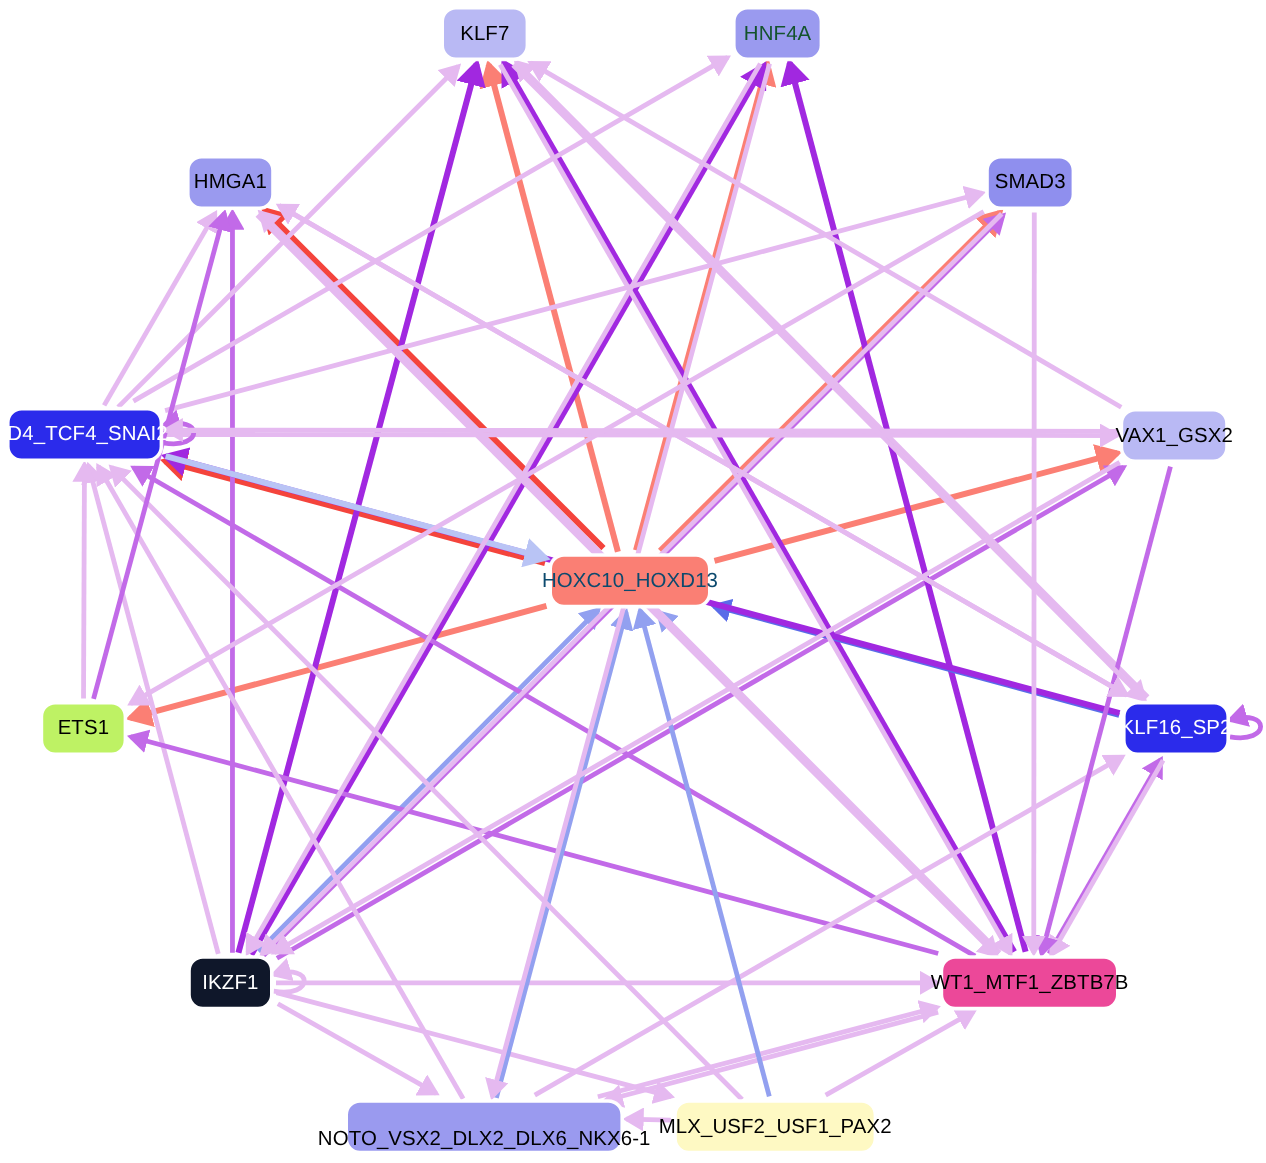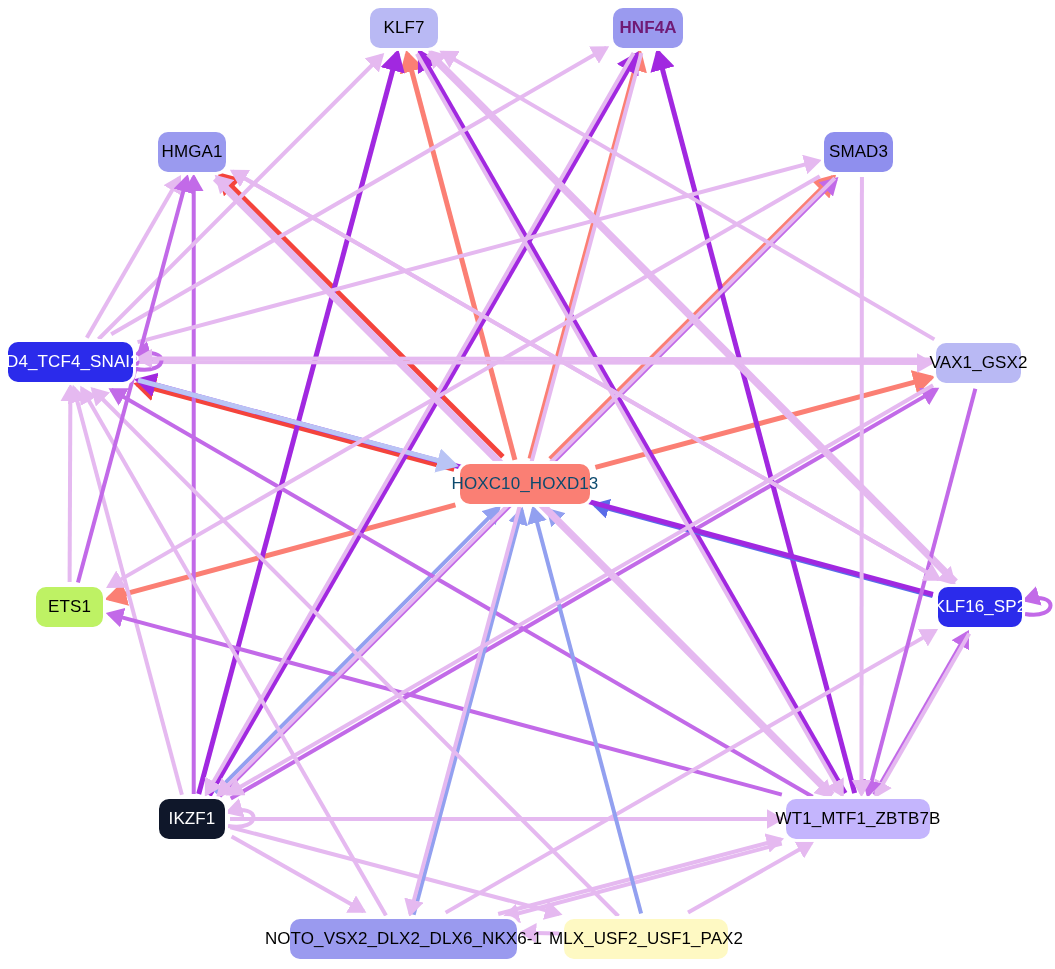--- a/index.html
+++ b/index.html
@@ -132,21 +132,21 @@
       <path d="M633.5878634639697,53 L206.41213653603035,794" stroke="#e5b9f0" stroke-width="4" fill="none" stroke-linecap="butt" marker-end="url(#ah-4)"></path>
       <path d="M427.5420221202961,54.12842841784944 L953.7995701084927,583.1284284178495" stroke="#e5b9f0" stroke-width="4" fill="none" stroke-linecap="butt" marker-end="url(#ah-4)"></path>
       <path d="M933.0672877076233,385.2316405352075 L228.39494988436695,793.8409582035415" stroke="#e5b9f0" stroke-width="4" fill="none" stroke-linecap="butt" marker-end="url(#ah-4)"></path>
       <path d="M232.600126569781,171.3835442528788 L938.9982011624392,579.2287917868408" stroke="#e5b9f0" stroke-width="4" fill="none" stroke-linecap="butt" marker-end="url(#ah-4)"></path>
       <path d="M819.7993024470308,176.35018509386268 L108.79930244703081,586.3637747390516" stroke="#e5b9f0" stroke-width="4" fill="none" stroke-linecap="butt" marker-end="url(#ah-4)"></path>
     </svg>
   <div id="node-layer">
       <div class="graph-node" style="left: 368px; top: 6px; width: 72px; height: 44px; background: rgb(185, 185, 244); color: rgb(0, 0, 0);">
         <span class="node-label">KLF7</span>
       </div>
-      <div class="graph-node" style="left: 611px; top: 6px; width: 74px; height: 44px; background: rgb(154, 154, 239); color: #701a75; font-weight: bold;">
+      <div class="graph-node" style="left: 611px; top: 6px; width: 74px; height: 44px; background: rgb(154, 154, 239); color: #14532d;">
         <span class="node-label">HNF4A</span>
       </div>
       <div class="graph-node" style="left: 156px; top: 130px; width: 72px; height: 44px; background: rgb(154, 154, 239); color: rgb(0, 0, 0); justify-content: center;">
         <span class="node-label">HMGA1</span>
       </div>
       <div class="graph-node" style="left: 822px; top: 130px; width: 73px; height: 44px; background: rgb(143, 143, 238); color: rgb(0, 0, 0);">
         <span class="node-label">SMAD3</span>
       </div>
       <div class="graph-node" style="left: 6px; top: 340px; width: 129px; height: 44px; background: rgb(43, 43, 235); color: rgb(255, 255, 255);">
         <span class="node-label">ID4_TCF4_SNAI2</span>
@@ -159,23 +159,23 @@
       </div>
       <div class="graph-node" style="left: 34px; top: 585px; width: 71px; height: 44px; background: #bef264; color: rgb(0, 0, 0);">
         <span class="node-label">ETS1</span>
       </div>
       <div class="graph-node" style="left: 936px; top: 585px; width: 88px; height: 44px; background: rgb(43, 43, 235); color: rgb(255, 255, 255);">
         <span class="node-label">KLF16_SP2</span>
       </div>
       <div class="graph-node" style="left: 157px; top: 797px; width: 70px; height: 44px; background: #0f172a; color: rgb(255, 255, 255);">
         <span class="node-label">IKZF1</span>
       </div>
-      <div class="graph-node" style="left: 784px; top: 797px; width: 148px; height: 44px; background: #c4b5fd; color: rgb(0, 0, 0);">
+      <div class="graph-node" style="left: 784px; top: 797px; width: 148px; height: 44px; background: #ec4899; color: rgb(0, 0, 0);">
         <span class="node-label">WT1_MTF1_ZBTB7B</span>
       </div>
-      <div class="graph-node" style="left: 288px; top: 917px; width: 231px; height: 44px; background: rgb(154, 154, 239); color: rgb(0, 0, 0);">
+      <div class="graph-node" style="left: 288px; top: 917px; width: 231px; height: 44px; background: rgb(154, 154, 239); color: rgb(0, 0, 0); align-items: flex-end;">
         <span class="node-label">NOTO_VSX2_DLX2_DLX6_NKX6-1</span>
       </div>
       <div class="graph-node" style="left: 562px; top: 917px; width: 168px; height: 44px; background: #fef9c3; color: rgb(0, 0, 0);">
         <span class="node-label">MLX_USF2_USF1_PAX2</span>
       </div>
     </div>
 </div>
 
 </body></html>

